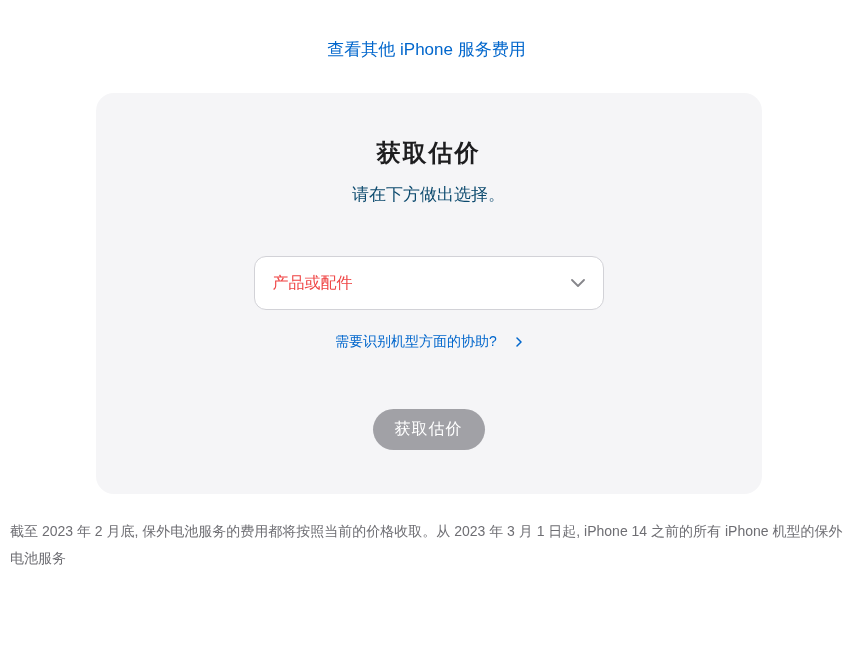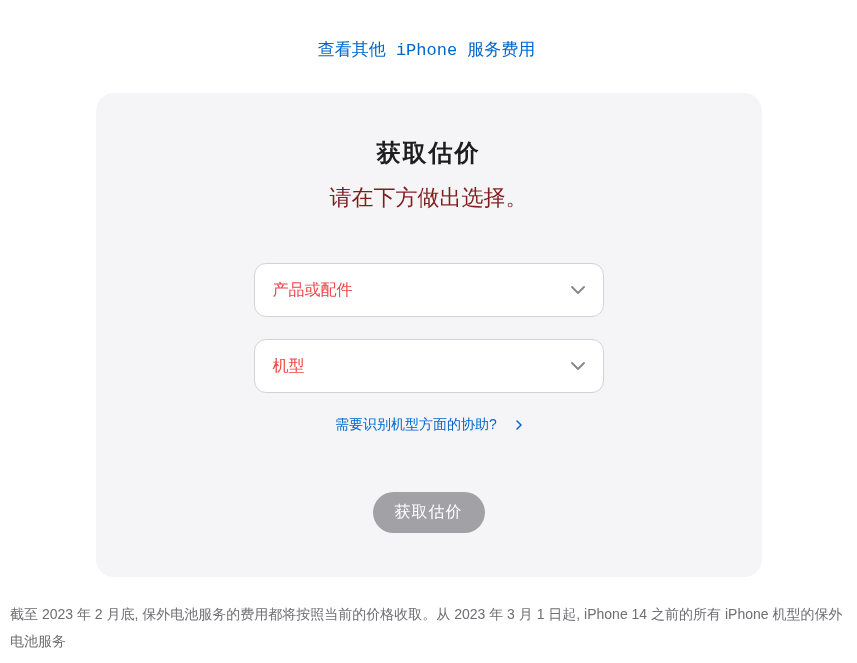--- a/index.html
+++ b/index.html
@@ -10,21 +10,20 @@
     body {
       font-family: -apple-system, BlinkMacSystemFont, "SF Pro Text", "Helvetica Neue", Arial, sans-serif;
       background: #ffffff;
       width: 857px;
       height: 663px;
       padding: 0;
     }
     .top-link {
       text-align: center;
       padding: 38px 4px 32px 0;
-      font-family: Liberation Mono, monospace;
     }
     .top-link a {
       color: #0066cc;
       text-decoration: none;
       font-size: 17px;
       cursor: pointer;
     }
     .card {
       background: #f5f5f7;
       border-radius: 18px;
@@ -35,22 +34,22 @@
     .card-title {
       text-align: center;
       font-size: 24px;
       font-weight: 600;
       color: #1d1d1f;
       letter-spacing: 2px;
       margin-bottom: 14px;
     }
     .card-subtitle {
       text-align: center;
-      font-size: 22px;
-      color: #7f1d1d;
+      font-size: 17px;
+      color: #0c4a6e;
       margin-bottom: 50px;
     }
     .select-wrapper {
       width: 350px;
       margin: 0 auto 22px auto;
       position: relative;
     }
     .select-box {
       width: 100%;
       height: 54px;
@@ -123,28 +122,20 @@
 
   <div class="select-wrapper">
     <div class="select-box">
       <span>产品或配件</span>
       <svg class="chevron-down" viewBox="0 0 14 8" fill="none">
         <path d="M1 1 L7 7 L13 1" stroke="#86868b" stroke-width="1.8" stroke-linecap="round" stroke-linejoin="round"></path>
       </svg>
     </div>
   </div>
 
-  <div class="select-wrapper">
-    <div class="select-box">
-      <span>机型</span>
-      <svg class="chevron-down" viewBox="0 0 14 8" fill="none">
-        <path d="M1 1 L7 7 L13 1" stroke="#86868b" stroke-width="1.8" stroke-linecap="round" stroke-linejoin="round"></path>
-      </svg>
-    </div>
-  </div>
 
   <div class="help-link">
     <a>
       <span>需要识别机型方面的协助?</span>
       <svg class="chevron-right" viewBox="0 0 6 10" fill="none">
         <path d="M1 1 L5 5 L1 9" stroke="#0066cc" stroke-width="1.5" stroke-linecap="round" stroke-linejoin="round"></path>
       </svg>
     </a>
   </div>
 

